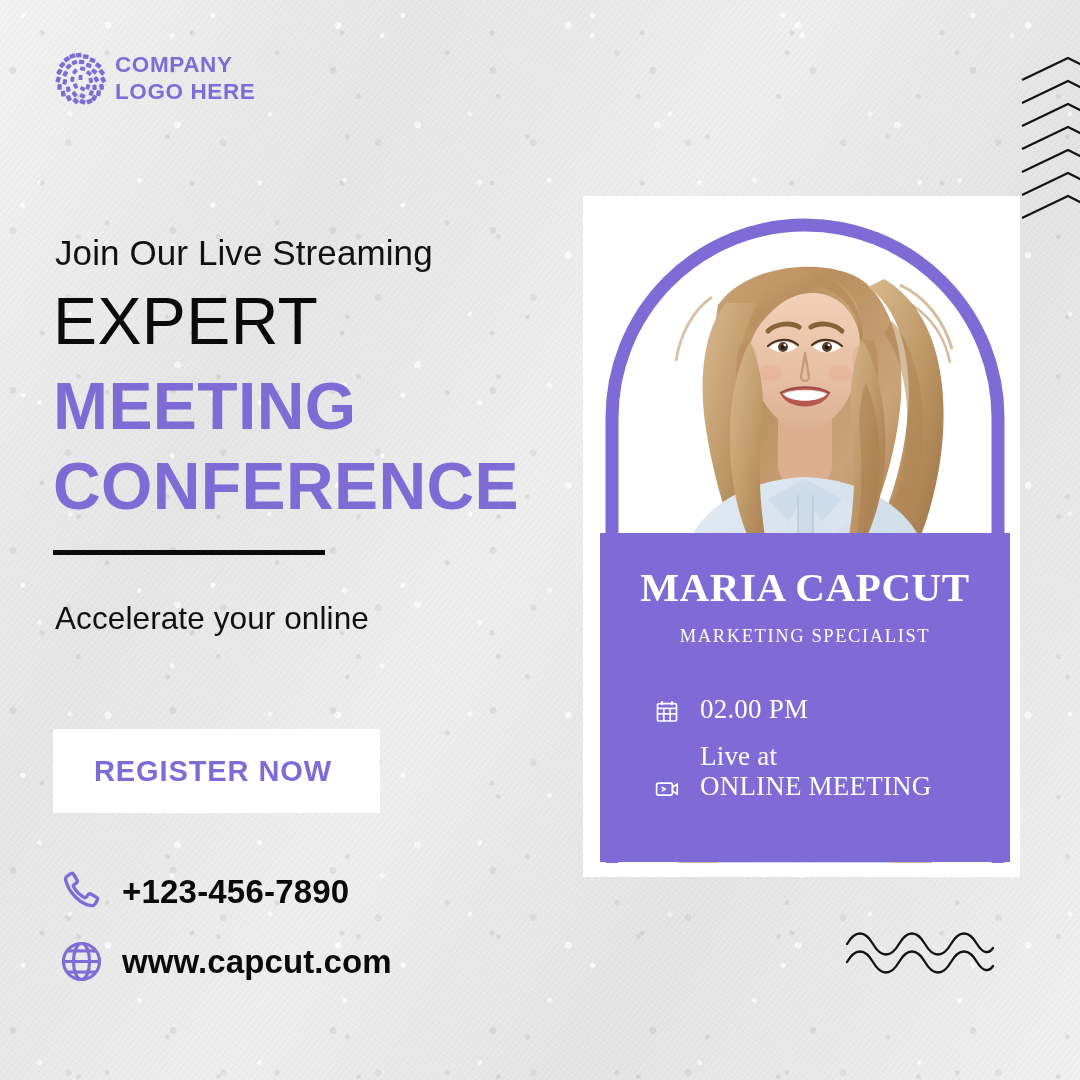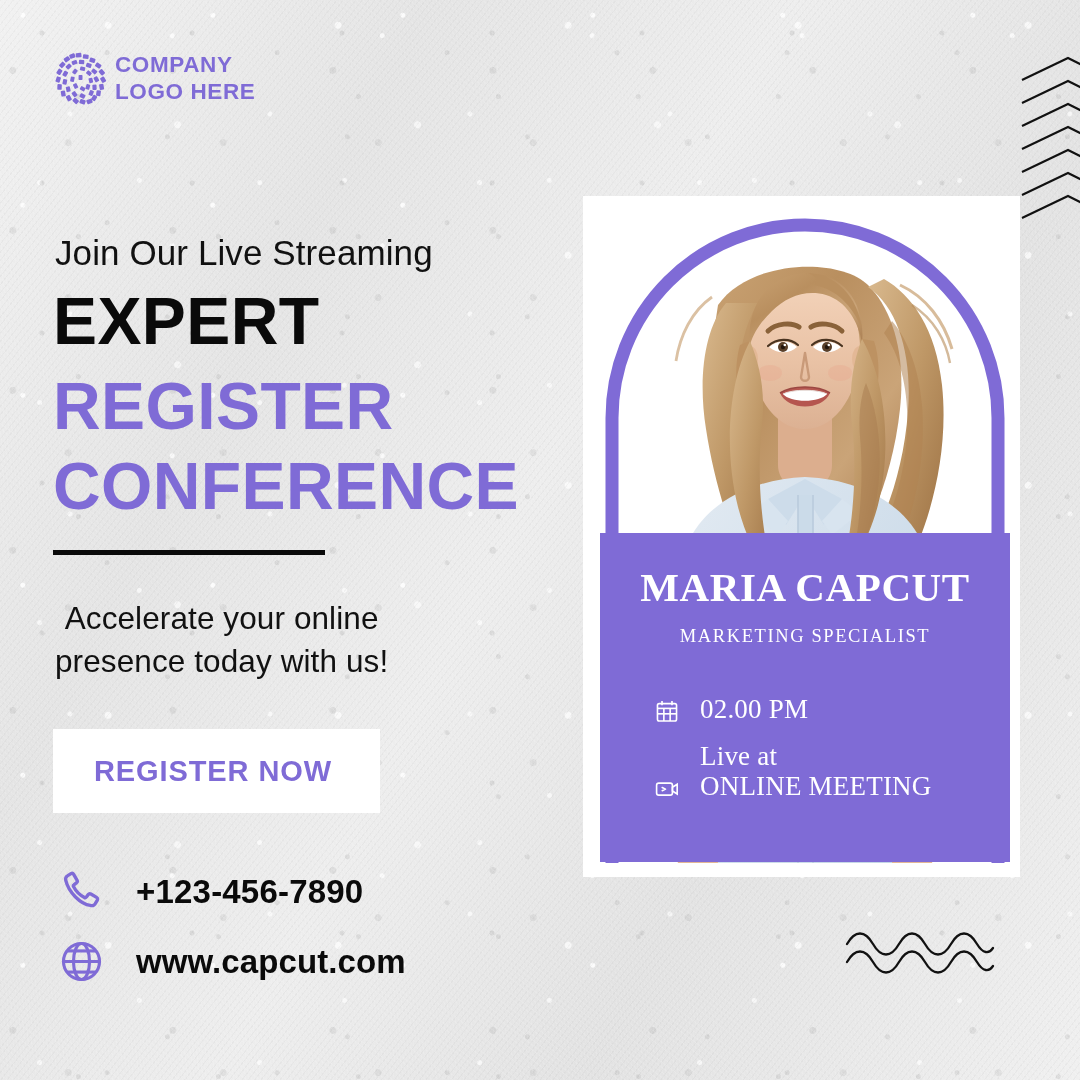--- a/index.html
+++ b/index.html
@@ -55,21 +55,21 @@
     line-height:1.18; letter-spacing:.6px;
   }
 
   
   .eyebrow {
     position:absolute; left:55px; top:233px;
     font-size:35px; color:#111; letter-spacing:.1px;
   }
   .h-expert {
     position:absolute; left:53px; top:288px;
-    font-size:66px; font-weight:bold; color:#0a0a0a;
+    font-size:66px; font-weight:normal; color:#0a0a0a;
     letter-spacing:.4px; line-height:1;
   }
   .h-business {
     position:absolute; left:53px; top:373px;
     font-size:66px; font-weight:bold; color:#7f6bd6;
     letter-spacing:.4px; line-height:1;
   }
   .h-conference {
     position:absolute; left:53px; top:453px;
     font-size:66px; font-weight:bold; color:#7f6bd6;
@@ -95,21 +95,21 @@
   }
 
   
   .contact { position:absolute; left:58px; }
   .contact.phone { top:868px; }
   .contact.web   { top:938px; }
   .contact { display:flex; align-items:center; }
   .contact svg { display:block; }
   .contact-text {
     font-size:33px; font-weight:bold; color:#0a0a0a;
-    margin-left:31px; letter-spacing:.2px;
+    margin-left:17px; letter-spacing:.2px;
   }
   .contact.web .contact-text { letter-spacing:.1px; }
 
   
   .card-frame {
     position:absolute; left:583px; top:196px;
     width:437px; height:681px; background:#ffffff;
   }
   .arch-wrap {
     position:absolute; left:600px; top:213px;
@@ -206,28 +206,27 @@
     </g>
   </svg>
   <div class="logo-text">
     <div>COMPANY</div>
     <div>LOGO HERE</div>
   </div>
 </div>
 
 <div class="eyebrow">Join Our Live Streaming</div>
 <div class="h-expert">EXPERT</div>
-<div class="h-business">REGISTER</div>
+<div class="h-business">MEETING</div>
 <div class="h-conference">CONFERENCE</div>
 
 <div class="rule"></div>
 
 <div class="tagline">
   <div>Accelerate your online</div>
-  <div>presence today with us!</div>
 </div>
 
 <button class="cta">
   <span class="cta-label">REGISTER NOW</span>
 </button>
 
 <div class="contact phone">
   <svg width="47" height="47" viewBox="0 0 24 24" fill="none" stroke="#7f6bd6" stroke-width="1.7" stroke-linecap="round" stroke-linejoin="round">
     <path d="M6.6 2.9c.5-.3 1.1-.1 1.4.4l1.7 2.9c.3.5.1 1.1-.3 1.4l-1.3 1c-.3.2-.4.6-.2.9a13 13 0 0 0 5.6 5.6c.3.2.7.1.9-.2l1-1.3c.3-.4.9-.6 1.4-.3l2.9 1.7c.5.3.7.9.4 1.4l-1 1.7c-.5.9-1.6 1.3-2.6 1C11.6 18.6 5.4 12.4 4 6.5c-.3-1 .1-2.1 1-2.6z"></path>
   </svg>

